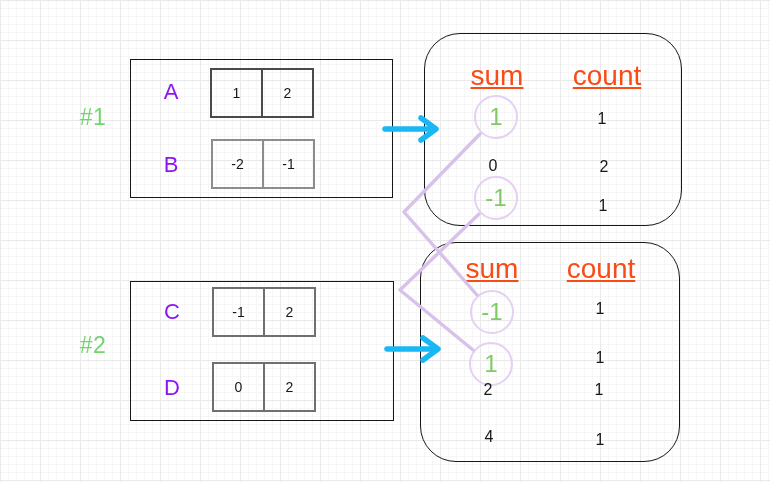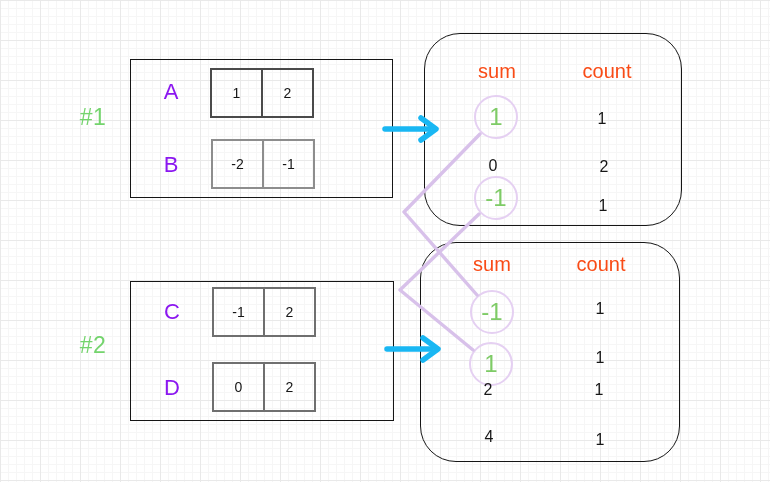--- a/index.html
+++ b/index.html
@@ -22,21 +22,21 @@
   .array-letter{
     color:var(--purple,#8b17f0);font-size:22px;width:30px;text-align:center;
   }
   .cellbox{display:flex;width:104px;height:50px;border:2.6px solid var(--bc,#666);}
   .cellbox .cell{
     flex:1;display:flex;align-items:center;justify-content:center;
     font-size:14px;color:var(--ink,#161616);
   }
   .cellbox .cell + .cell{border-left:2.2px solid var(--bc,#666);}
   .freq-table{border:1.6px solid var(--ink,#161616);border-radius:36px;background:transparent;}
-  .th{color:var(--orange,#f94b16);font-size:20px;width:70px;text-align:center;}
+  .th{color:var(--orange,#f94b16);font-size:28px;width:70px;text-align:center;text-decoration:underline;}
   .tval{font-size:16px;color:var(--ink,#161616);width:32px;text-align:center;}
   .sum-circle{
     width:44px;height:44px;border:2px solid var(--lavender_light,#e5d0f2);border-radius:50%;
     display:flex;align-items:center;justify-content:center;
     color:var(--value_green,#7ecb66);font-size:24px;background:transparent;
   }
   svg.overlay{position:absolute;left:0;top:0;pointer-events:none;}
 </style>
 </head>
 <body>

